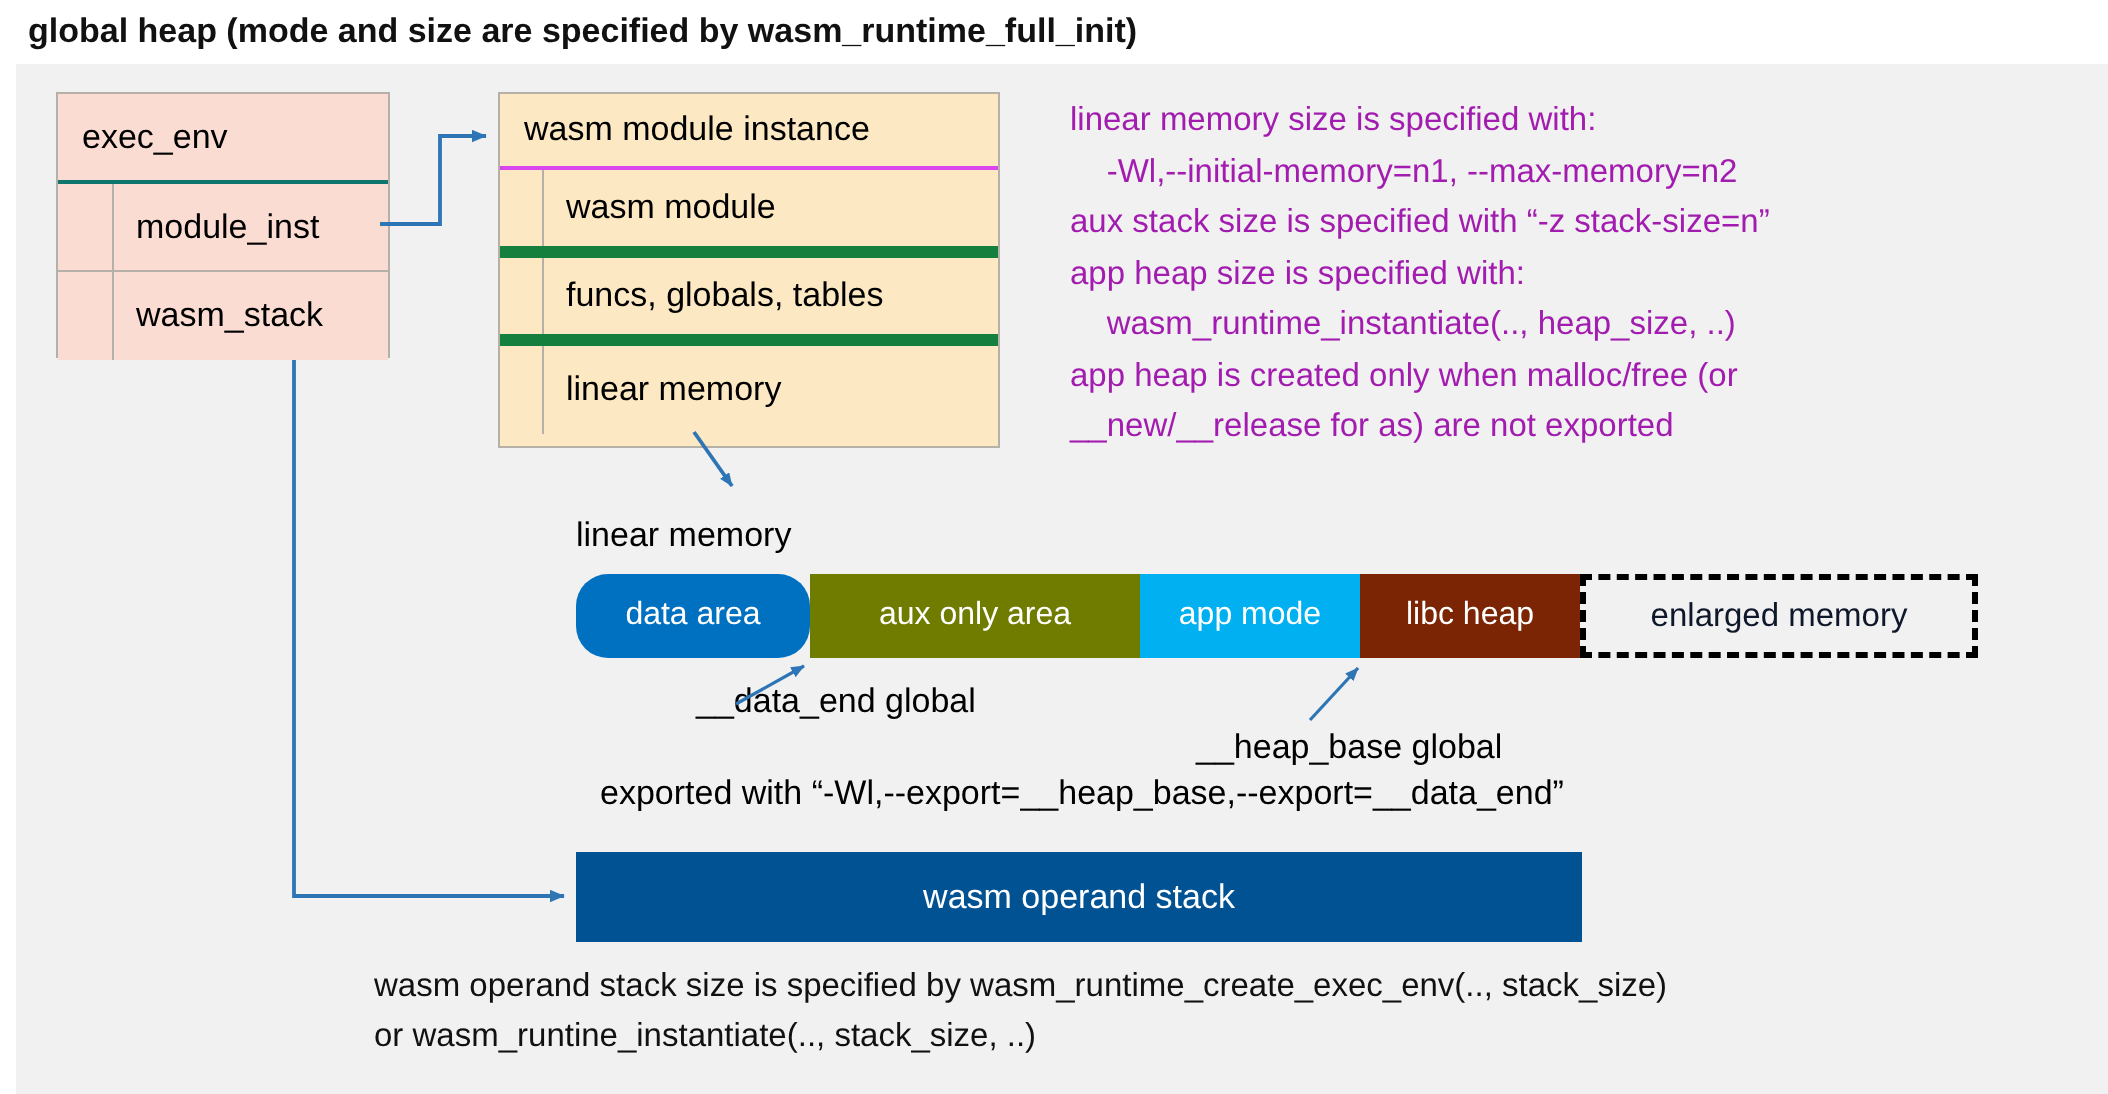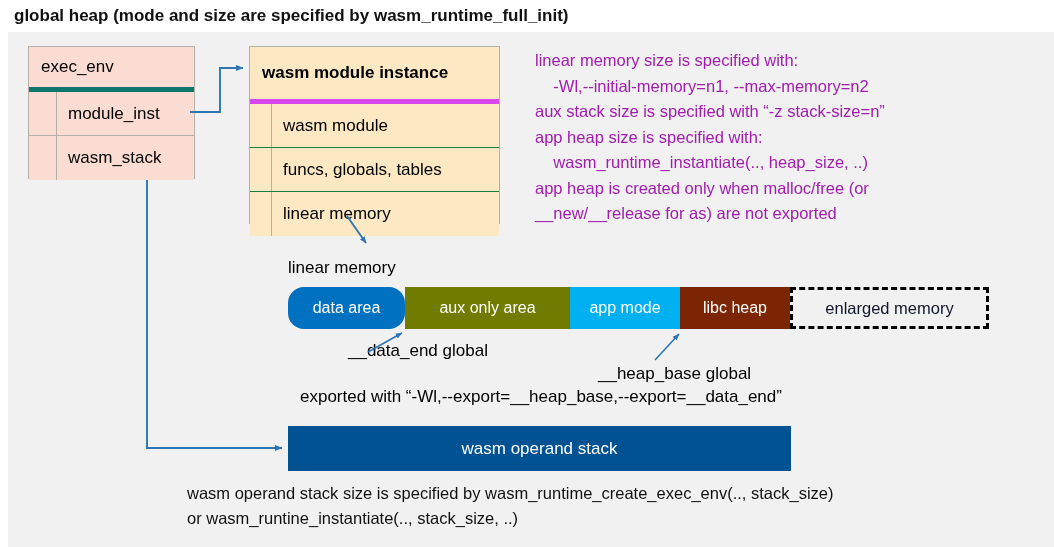--- a/index.html
+++ b/index.html
@@ -84,37 +84,37 @@
 
   
   #exec-env {
     left: 28px;
     top: 46px;
     width: 167px;
     height: 133px;
     background: #fadcd2;
   }
   #exec-env .struct-row { background: #fadcd2; }
-  #exec-env .struct-head { height: 45px; border-bottom: 5px solid #0f766e; }
+  #exec-env .struct-head { height: 45px; border-bottom: 2px solid #0f766e; }
   #exec-env .sub { height: 44px; }
   #exec-env .sub-top { border-bottom: 1px solid #b5b0a8; }
   #exec-env .gutter { width: 28px; border-right: 1px solid #b5b0a8; }
 
   
   #wmi {
     left: 249px;
     top: 46px;
     width: 251px;
     height: 178px;
     background: #fce8c3;
   }
   #wmi .struct-row { background: #fce8c3; }
-  #wmi .struct-head { height: 57px; border-bottom: 5px solid #d946ef; font-weight: bold; }
+  #wmi .struct-head { height: 38px; border-bottom: 2px solid #d946ef; }
   #wmi .sub { height: 44px; }
-  #wmi .sub-top, #wmi .sub-mid { border-bottom: 1px solid #15803d; }
+  #wmi .sub-top, #wmi .sub-mid { border-bottom: 6px solid #15803d; }
   #wmi .gutter { width: 22px; border-right: 1px solid #b5b0a8; }
 
   
   #info {
     left: 535px;
     top: 48px;
     width: 500px;
     font-size: 16.5px;
     line-height: 25.5px;
     white-space: pre;

